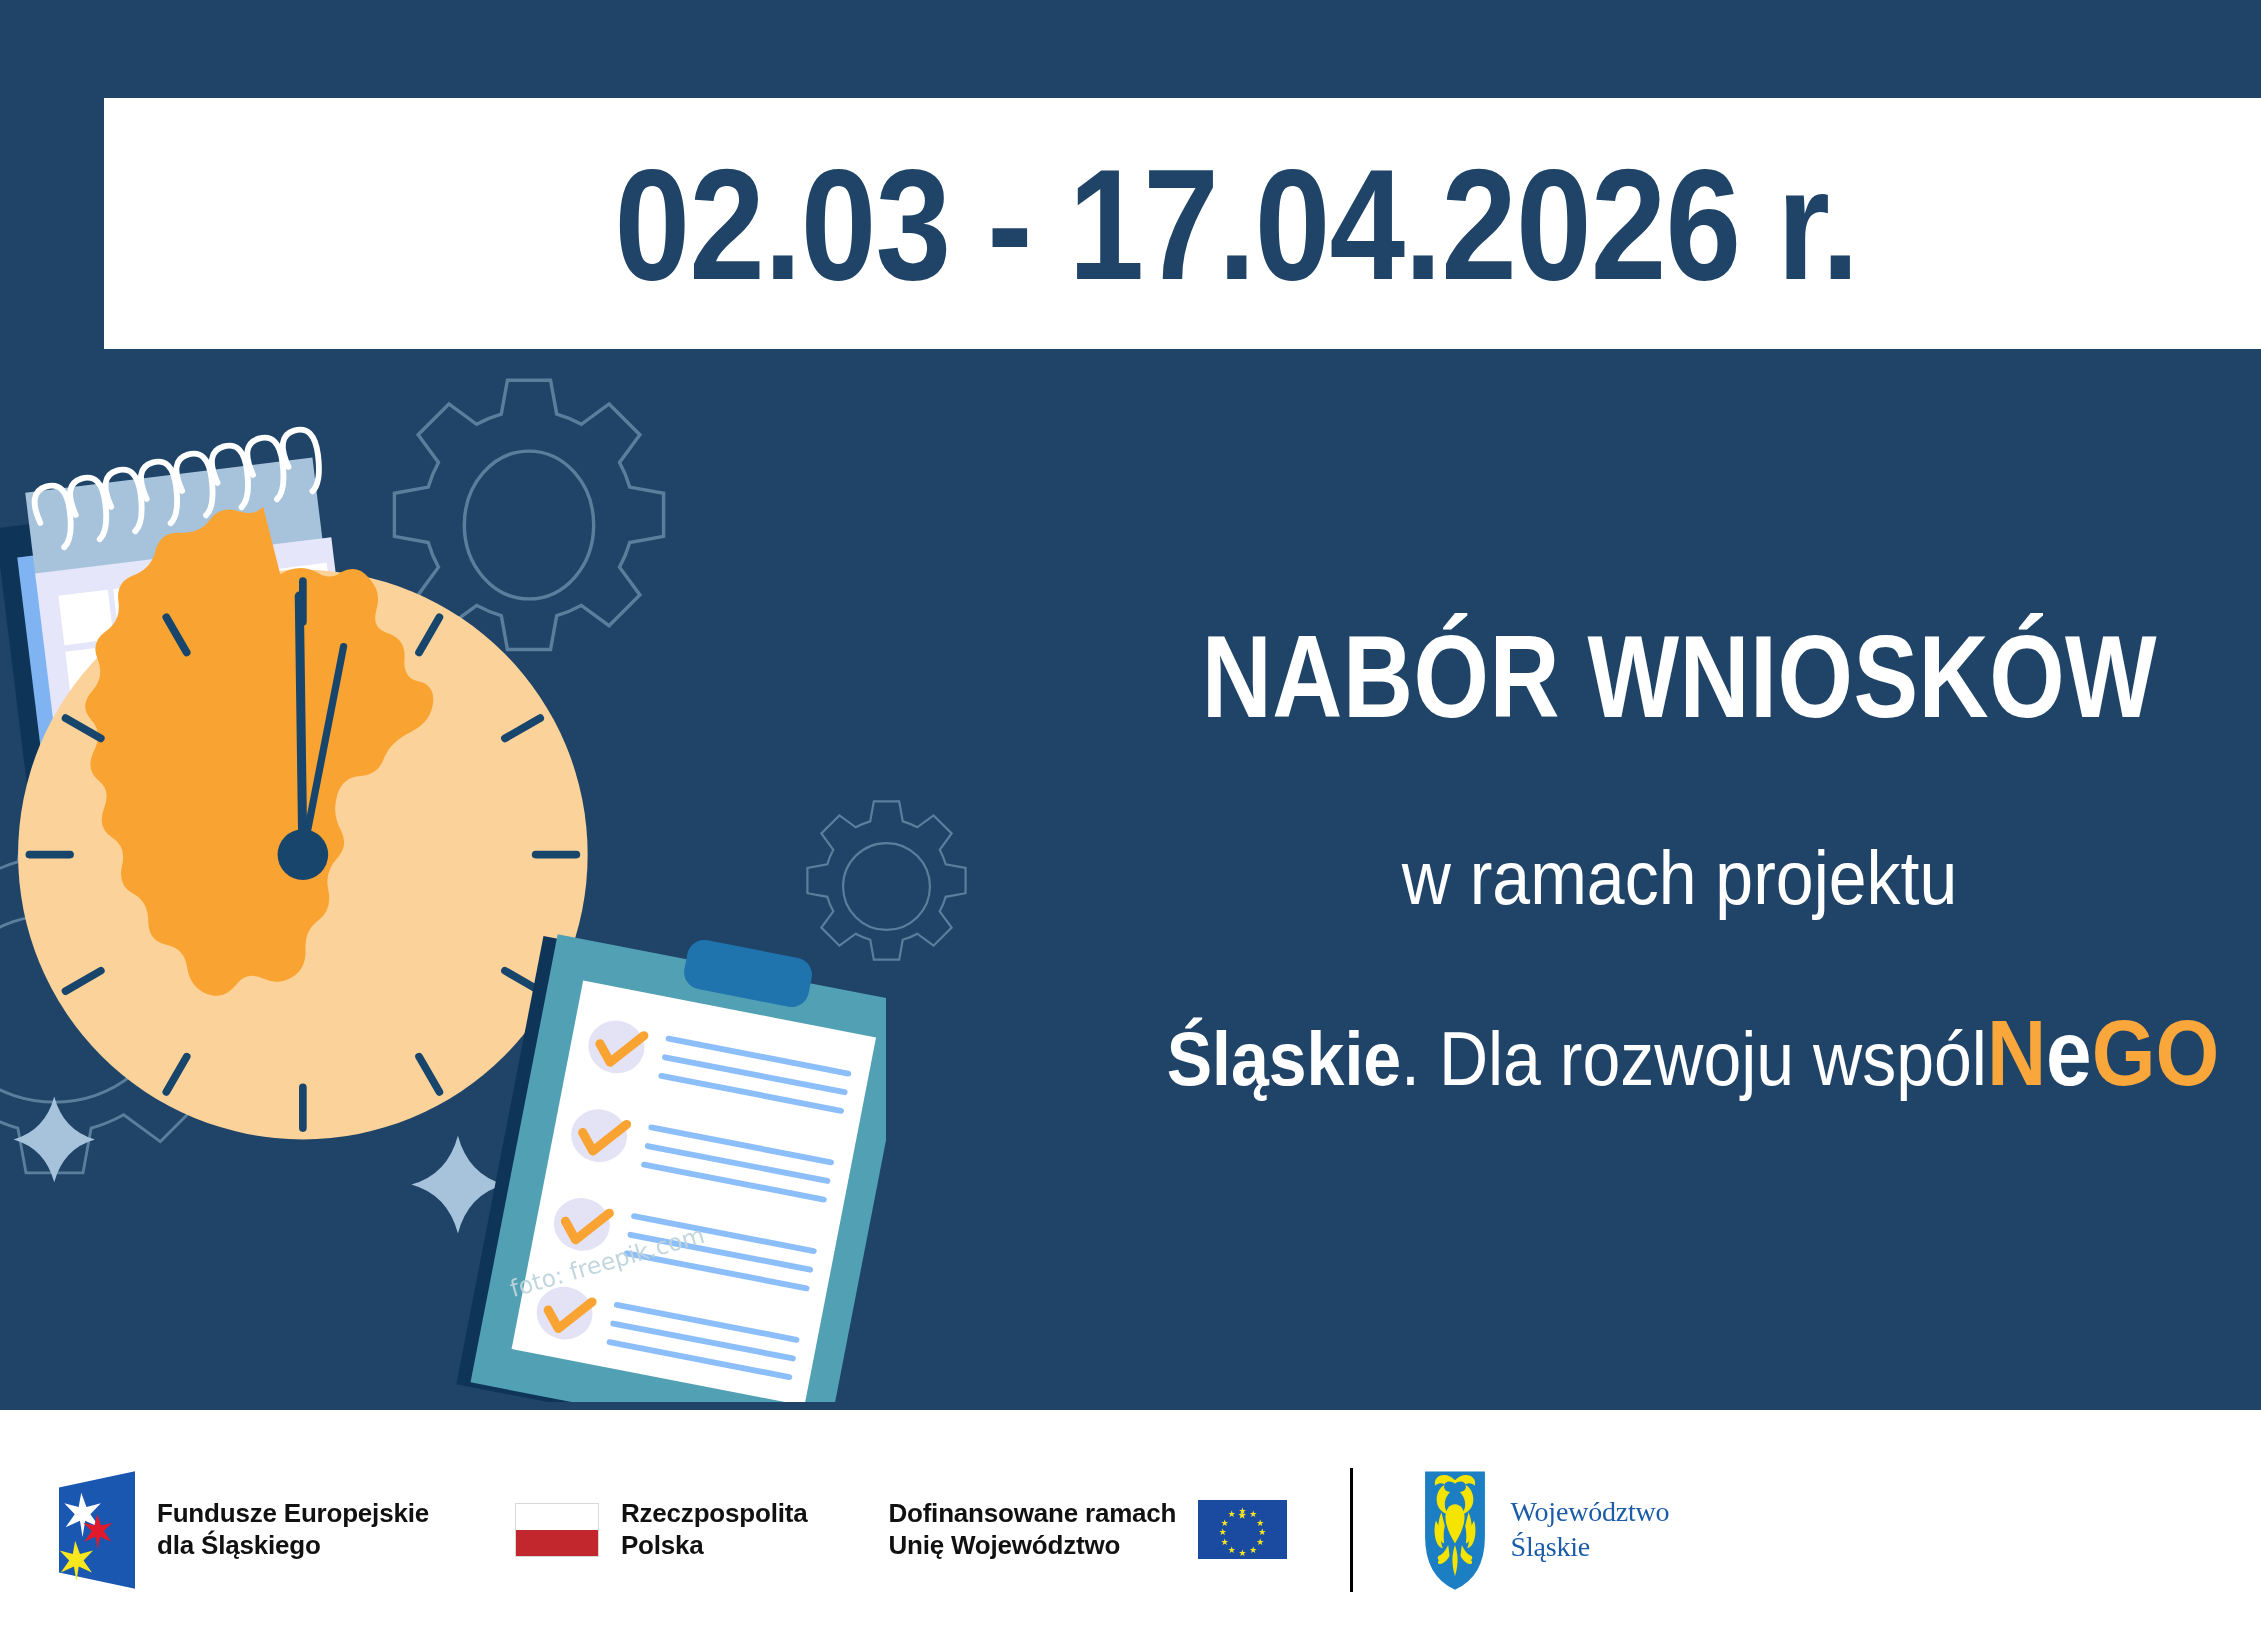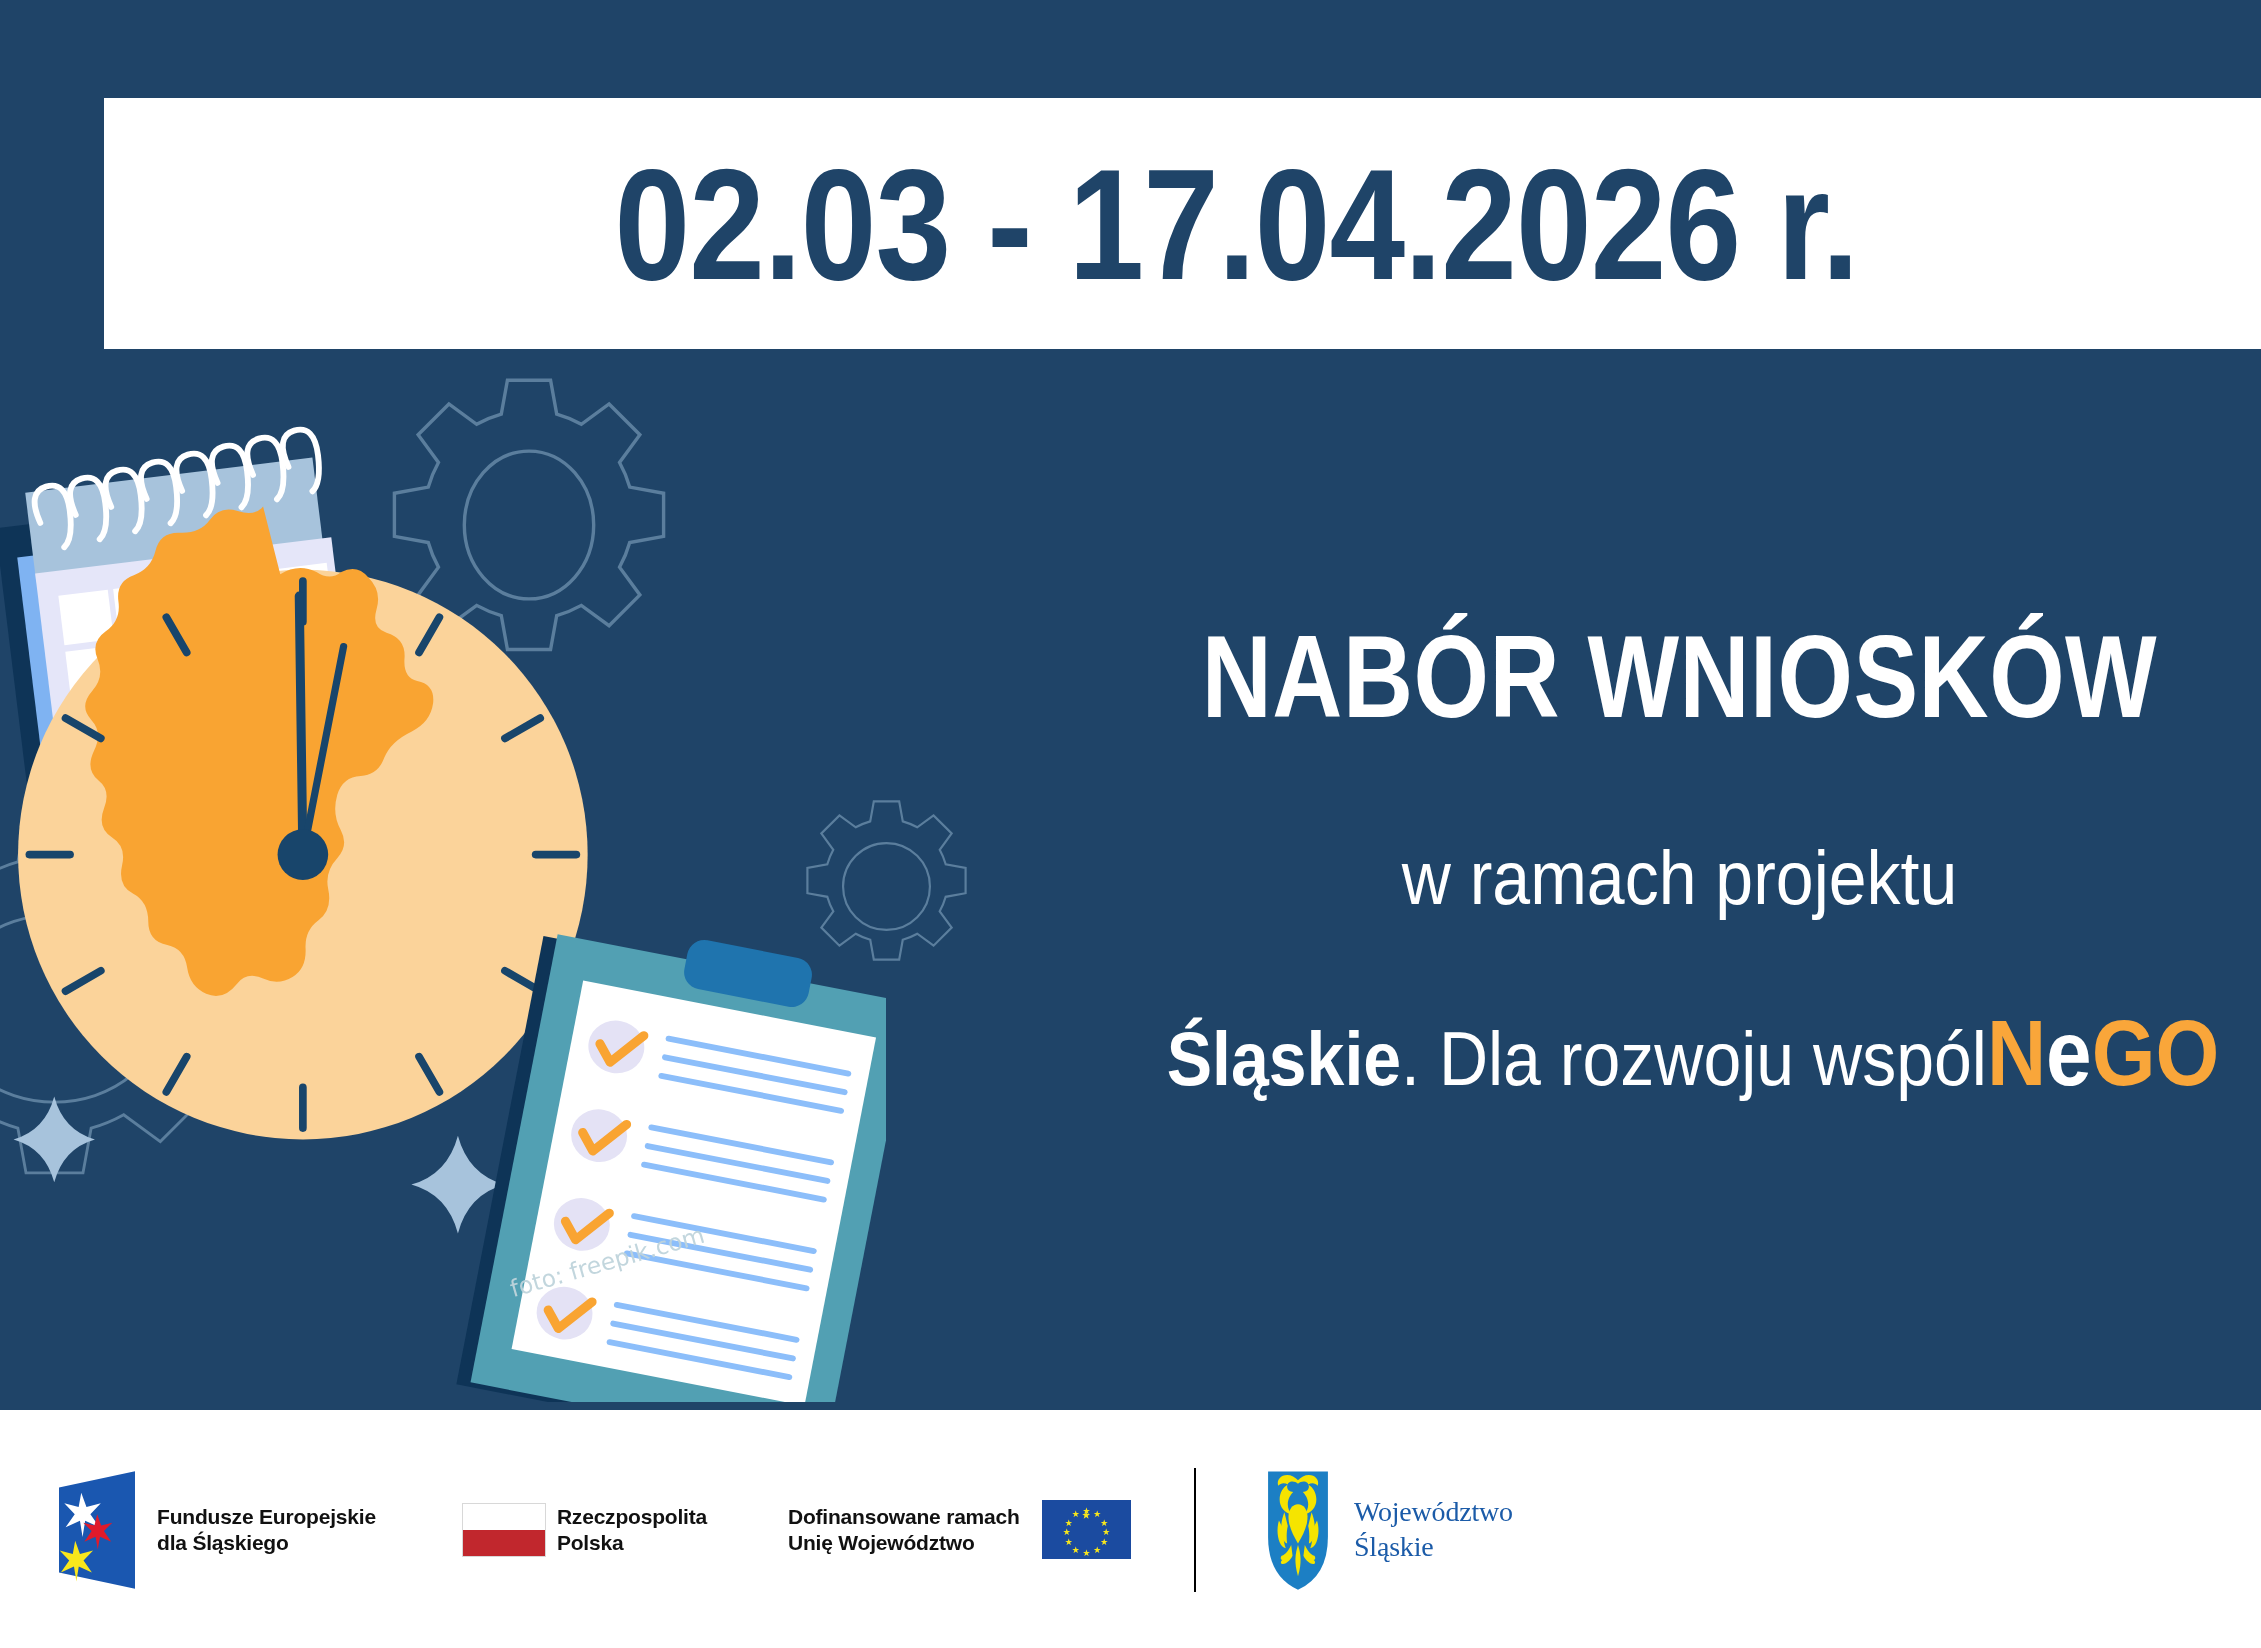--- a/index.html
+++ b/index.html
@@ -62,21 +62,21 @@
 
   
   .logobar{
     position:absolute;left:0;top:1410px;width:2473px;height:239px;
     background:#FFFFFF;z-index:40;
     display:flex;align-items:center;
   }
   .logo-group{display:flex;align-items:center;}
   .logo-text{
     color:#111111;font-weight:bold;line-height:1.22;
-    font-size:21px;letter-spacing:-0.2px;
+    font-size:26px;letter-spacing:-0.2px;
   }
   .logo-text.blue{color:#1B5BA8;font-family:"Liberation Serif",serif;font-weight:normal;font-size:28px;}
 
   .fe-logo{width:76px;height:118px;}
   .pl-flag{width:84px;height:54px;border:0.5px solid #d8d8d8;box-sizing:border-box;}
   .pl-flag .w{height:50%;background:#fff;}
   .pl-flag .r{height:50%;background:#C1272D;}
   .eu-flag{width:89px;height:59px;background:#1B4BA0;position:relative;}
   .divider{width:2.3px;height:124px;background:#000;}
   .coat{width:68px;height:124px;}
@@ -266,21 +266,21 @@
         <div class="logo-text">Fundusze Europejskie</div>
         <div class="logo-text">dla Śląskiego</div>
       </div>
     </div>
 
     <div class="logo-group" style="margin-left:86px;">
       <div class="pl-flag">
         <div class="w"></div>
           <div class="r"></div>
       </div>
-      <div style="margin-left:11px;">
+      <div style="margin-left:22px;">
         <div class="logo-text">Rzeczpospolita</div>
         <div class="logo-text">Polska</div>
       </div>
     </div>
 
     <div class="logo-group" style="margin-left:81px;">
       <div style="margin-right:22px;text-align:left;">
         <div class="logo-text">Dofinansowane ramach</div>
         <div class="logo-text">Unię Województwo</div>
       </div>

